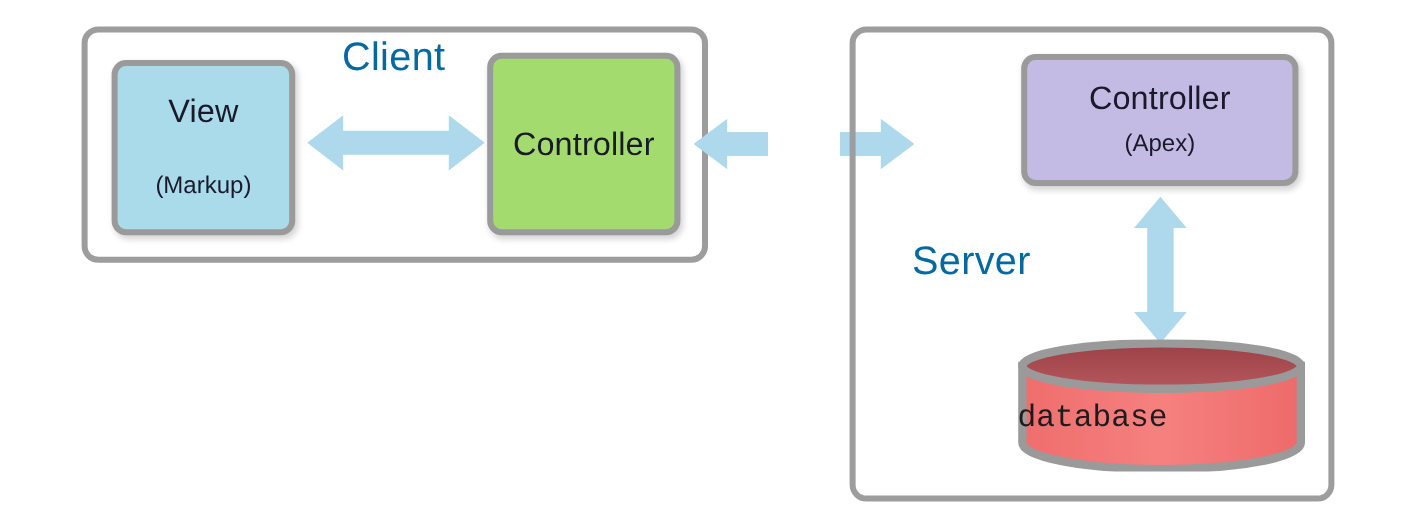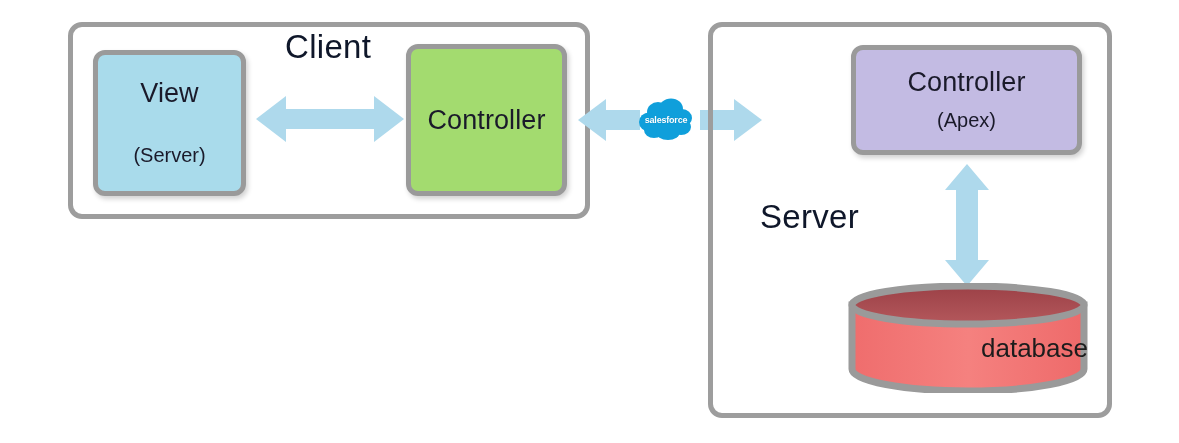--- a/index.html
+++ b/index.html
@@ -58,21 +58,21 @@
   }
 
   .box-view        { background: #a9dbeb; }
   .box-ctrl-js     { background: #a3db6f; }
   .box-ctrl-apex   { background: #c3bbe3; }
 
   
   .zone-label {
     position: absolute;
     font-size: 33px;
-    color: #0f172a;
+    color: #0369a1;
     font-weight: 400;
     letter-spacing: 0.3px;
     white-space: nowrap;
   }
 
   
   .arrow {
     position: absolute;
   }
   .arrow svg { display: block; }
@@ -100,71 +100,57 @@
   }
 
   
   .db-cyl {
     position: absolute;
   }
   .db-cyl svg { display: block; }
   .db-label {
     position: absolute;
     width: 100%;
-    text-align: right;
+    text-align: left;
     font-size: 26px;
     color: #1c1c1c;
     left: 0;
+    font-family: Liberation Mono, monospace;
   }
 </style>
 </head>
 <body>
 
 <div id="canvas">
 
   <div class="container-box" id="client-box" style="left:68px; top:22px; width:522px; height:197px;"></div>
 
   <div class="zone-label" id="client-label" style="left:285px; top:28px;">Client</div>
 
   <div class="comp-box box-view" style="left:93px; top:50px; width:153px; height:146px;gap:24px;">
     <div class="comp-title">View</div>
-    <div class="comp-sub">(Server)</div>
+    <div class="comp-sub">(Markup)</div>
   </div>
 
   <div class="comp-box box-ctrl-js" style="left:406px; top:44px; width:161px; height:152px;">
     <div class="comp-title">Controller</div>
   </div>
 
   <div class="arrow" style="left:256px; top:94px;">
     <svg width="148" height="50" viewBox="0 0 148 50">
       <polygon points="0,25 30,2 30,15 118,15 118,2 148,25 118,48 118,35 30,35 30,48" fill="#aed9ec"></polygon>
     </svg>
   </div>
 
   <div class="arrow" style="left:578px; top:99px;">
     <svg width="62" height="42" viewBox="0 0 62 42">
       <polygon points="0,21 28,0 28,11 62,11 62,31 28,31 28,42" fill="#aed9ec"></polygon>
     </svg>
   </div>
 
-  <div class="cloud-logo" style="left:638px; top:98px; width:56px; height:44px;">
-    <svg width="56" height="44" viewBox="0 0 56 44">
-      <g fill="#0f9fdb">
-        <ellipse cx="20" cy="14" rx="11" ry="10"></ellipse>
-        <ellipse cx="33" cy="11" rx="12" ry="10.5"></ellipse>
-        <ellipse cx="44" cy="20" rx="10" ry="9"></ellipse>
-        <ellipse cx="11" cy="24" rx="10" ry="9.5"></ellipse>
-        <ellipse cx="28" cy="26" rx="19" ry="13"></ellipse>
-        <ellipse cx="43" cy="29" rx="10" ry="8"></ellipse>
-        <ellipse cx="16" cy="32" rx="10" ry="8"></ellipse>
-        <ellipse cx="30" cy="34" rx="12" ry="8"></ellipse>
-      </g>
-    </svg>
-    <div class="cloud-wordmark">salesforce</div>
-  </div>
 
   <div class="arrow" style="left:700px; top:99px;">
     <svg width="62" height="42" viewBox="0 0 62 42">
       <polygon points="62,21 34,0 34,11 0,11 0,31 34,31 34,42" fill="#aed9ec"></polygon>
     </svg>
   </div>
 
   <div class="container-box" id="server-box" style="left:708px; top:22px; width:404px; height:396px;"></div>
 
   <div class="zone-label" id="server-label" style="left:748px; top:198px;margin-left:12px;">Server</div>

